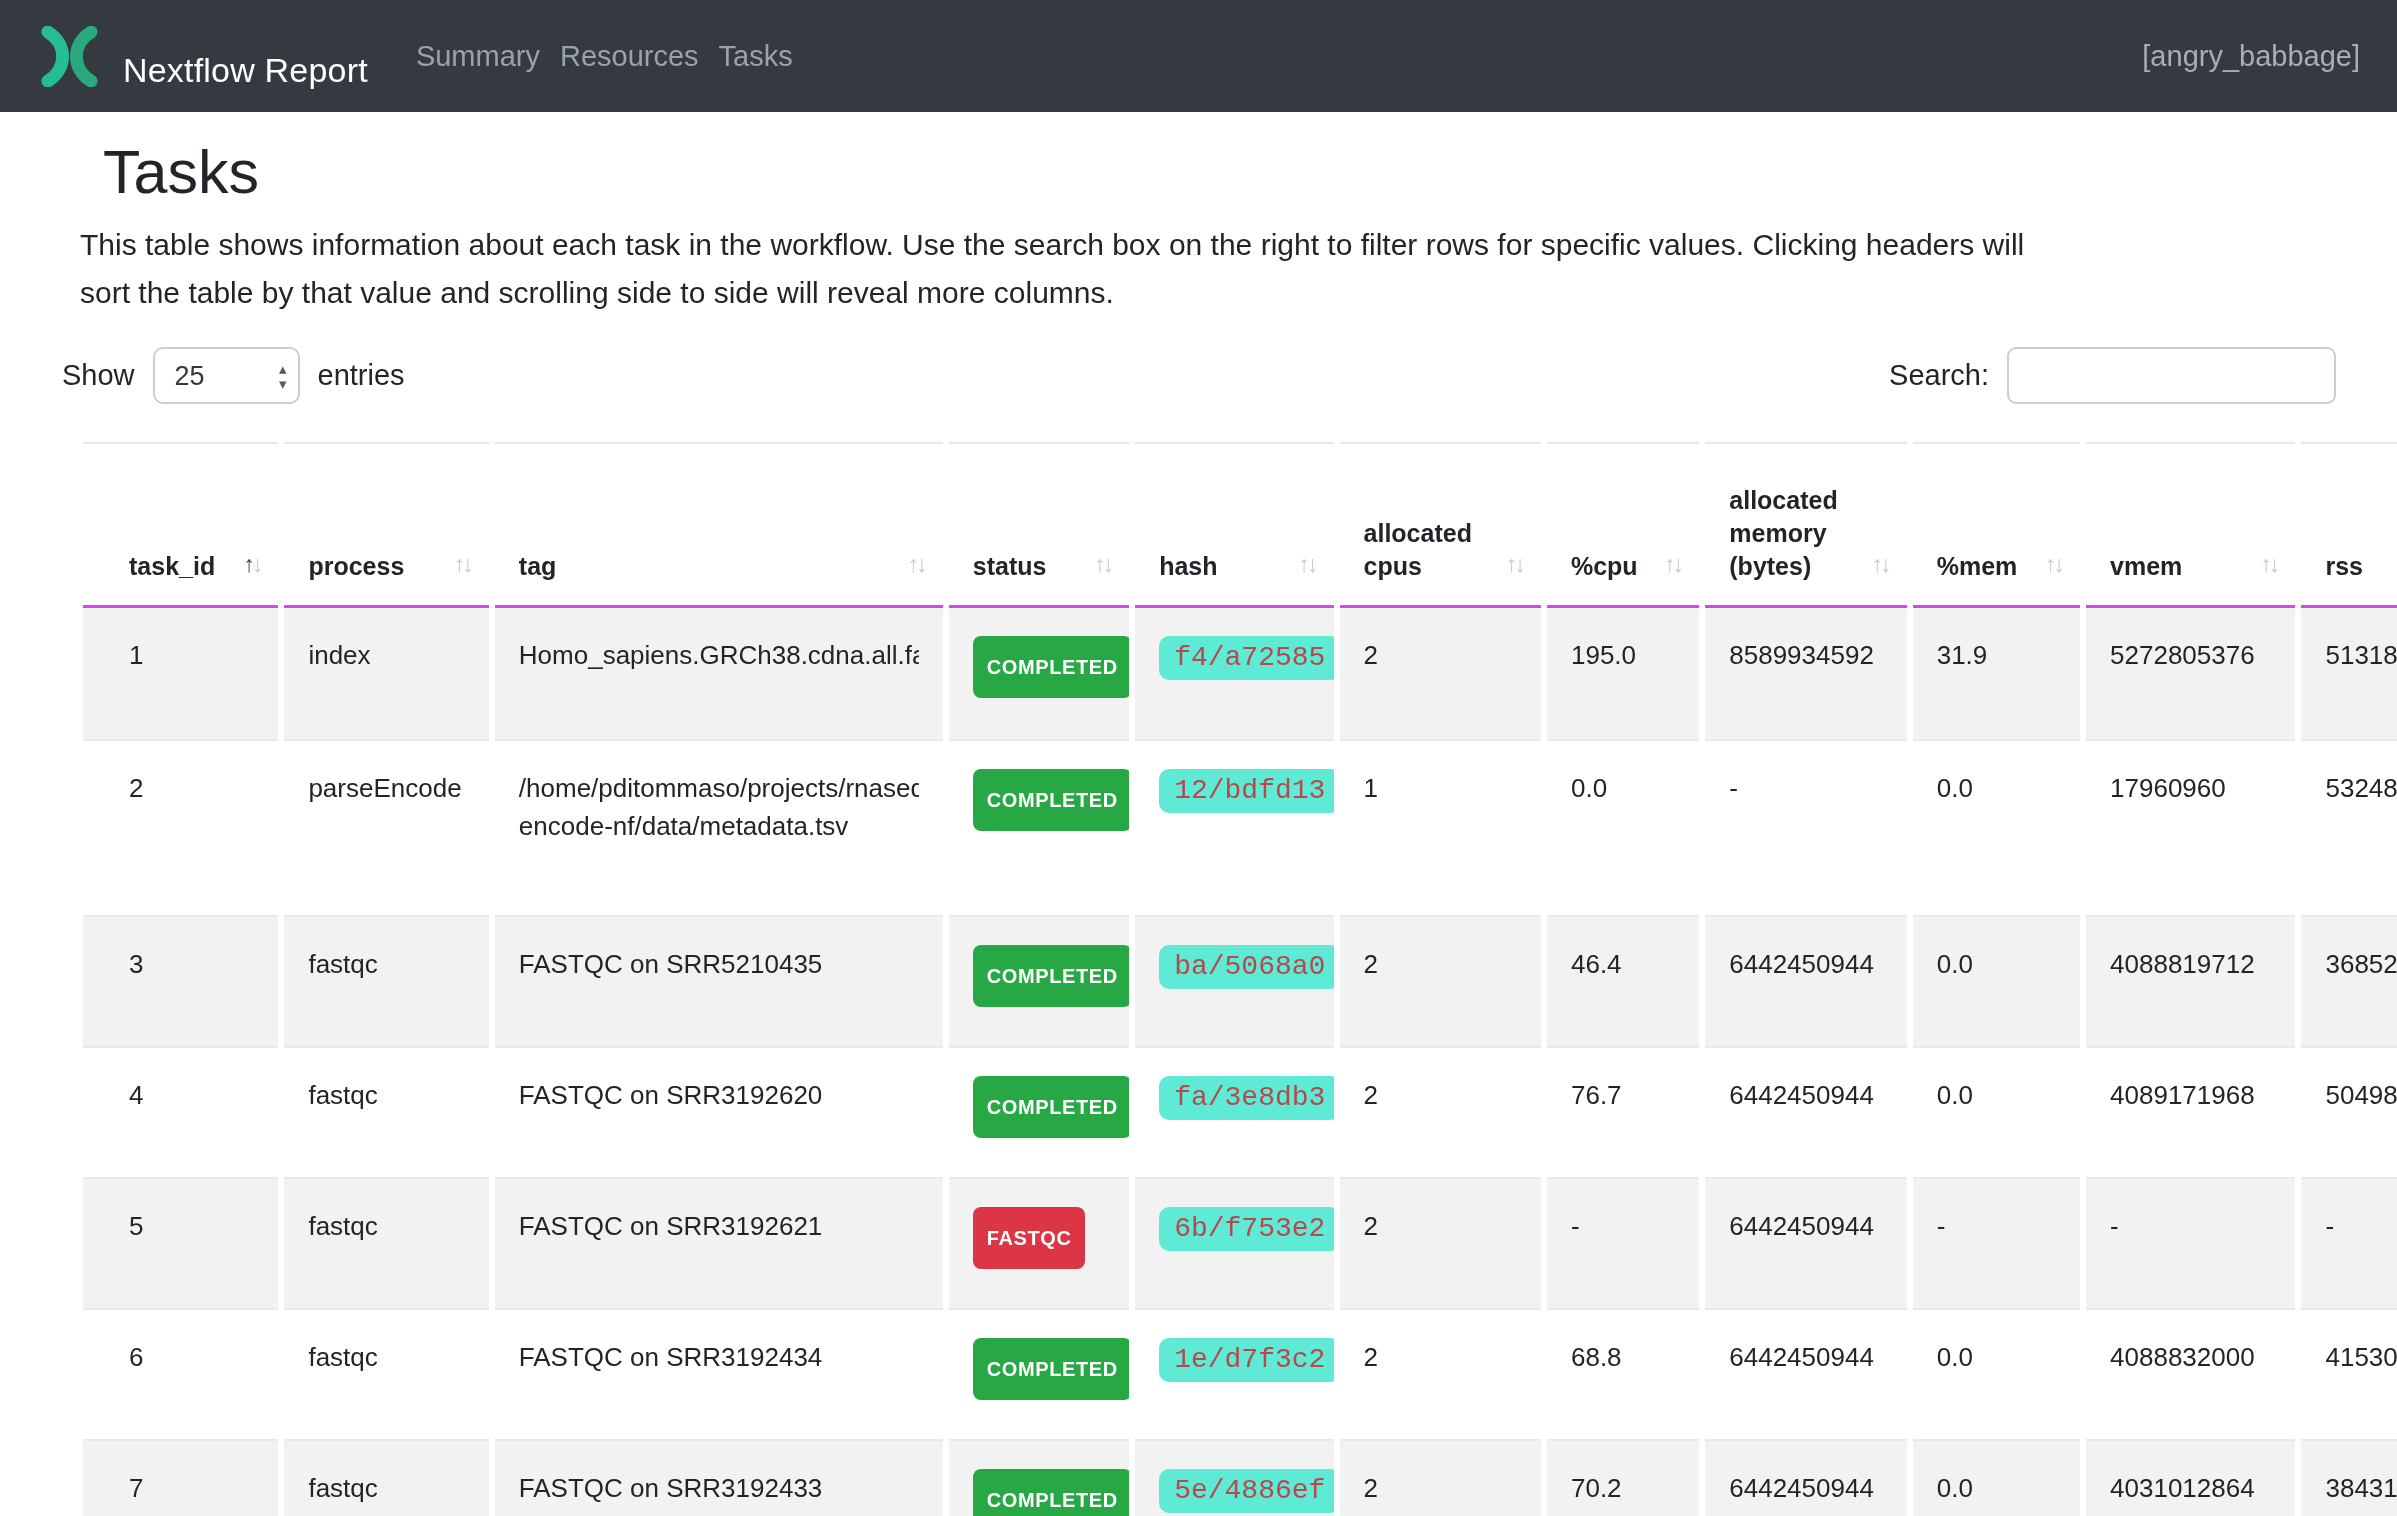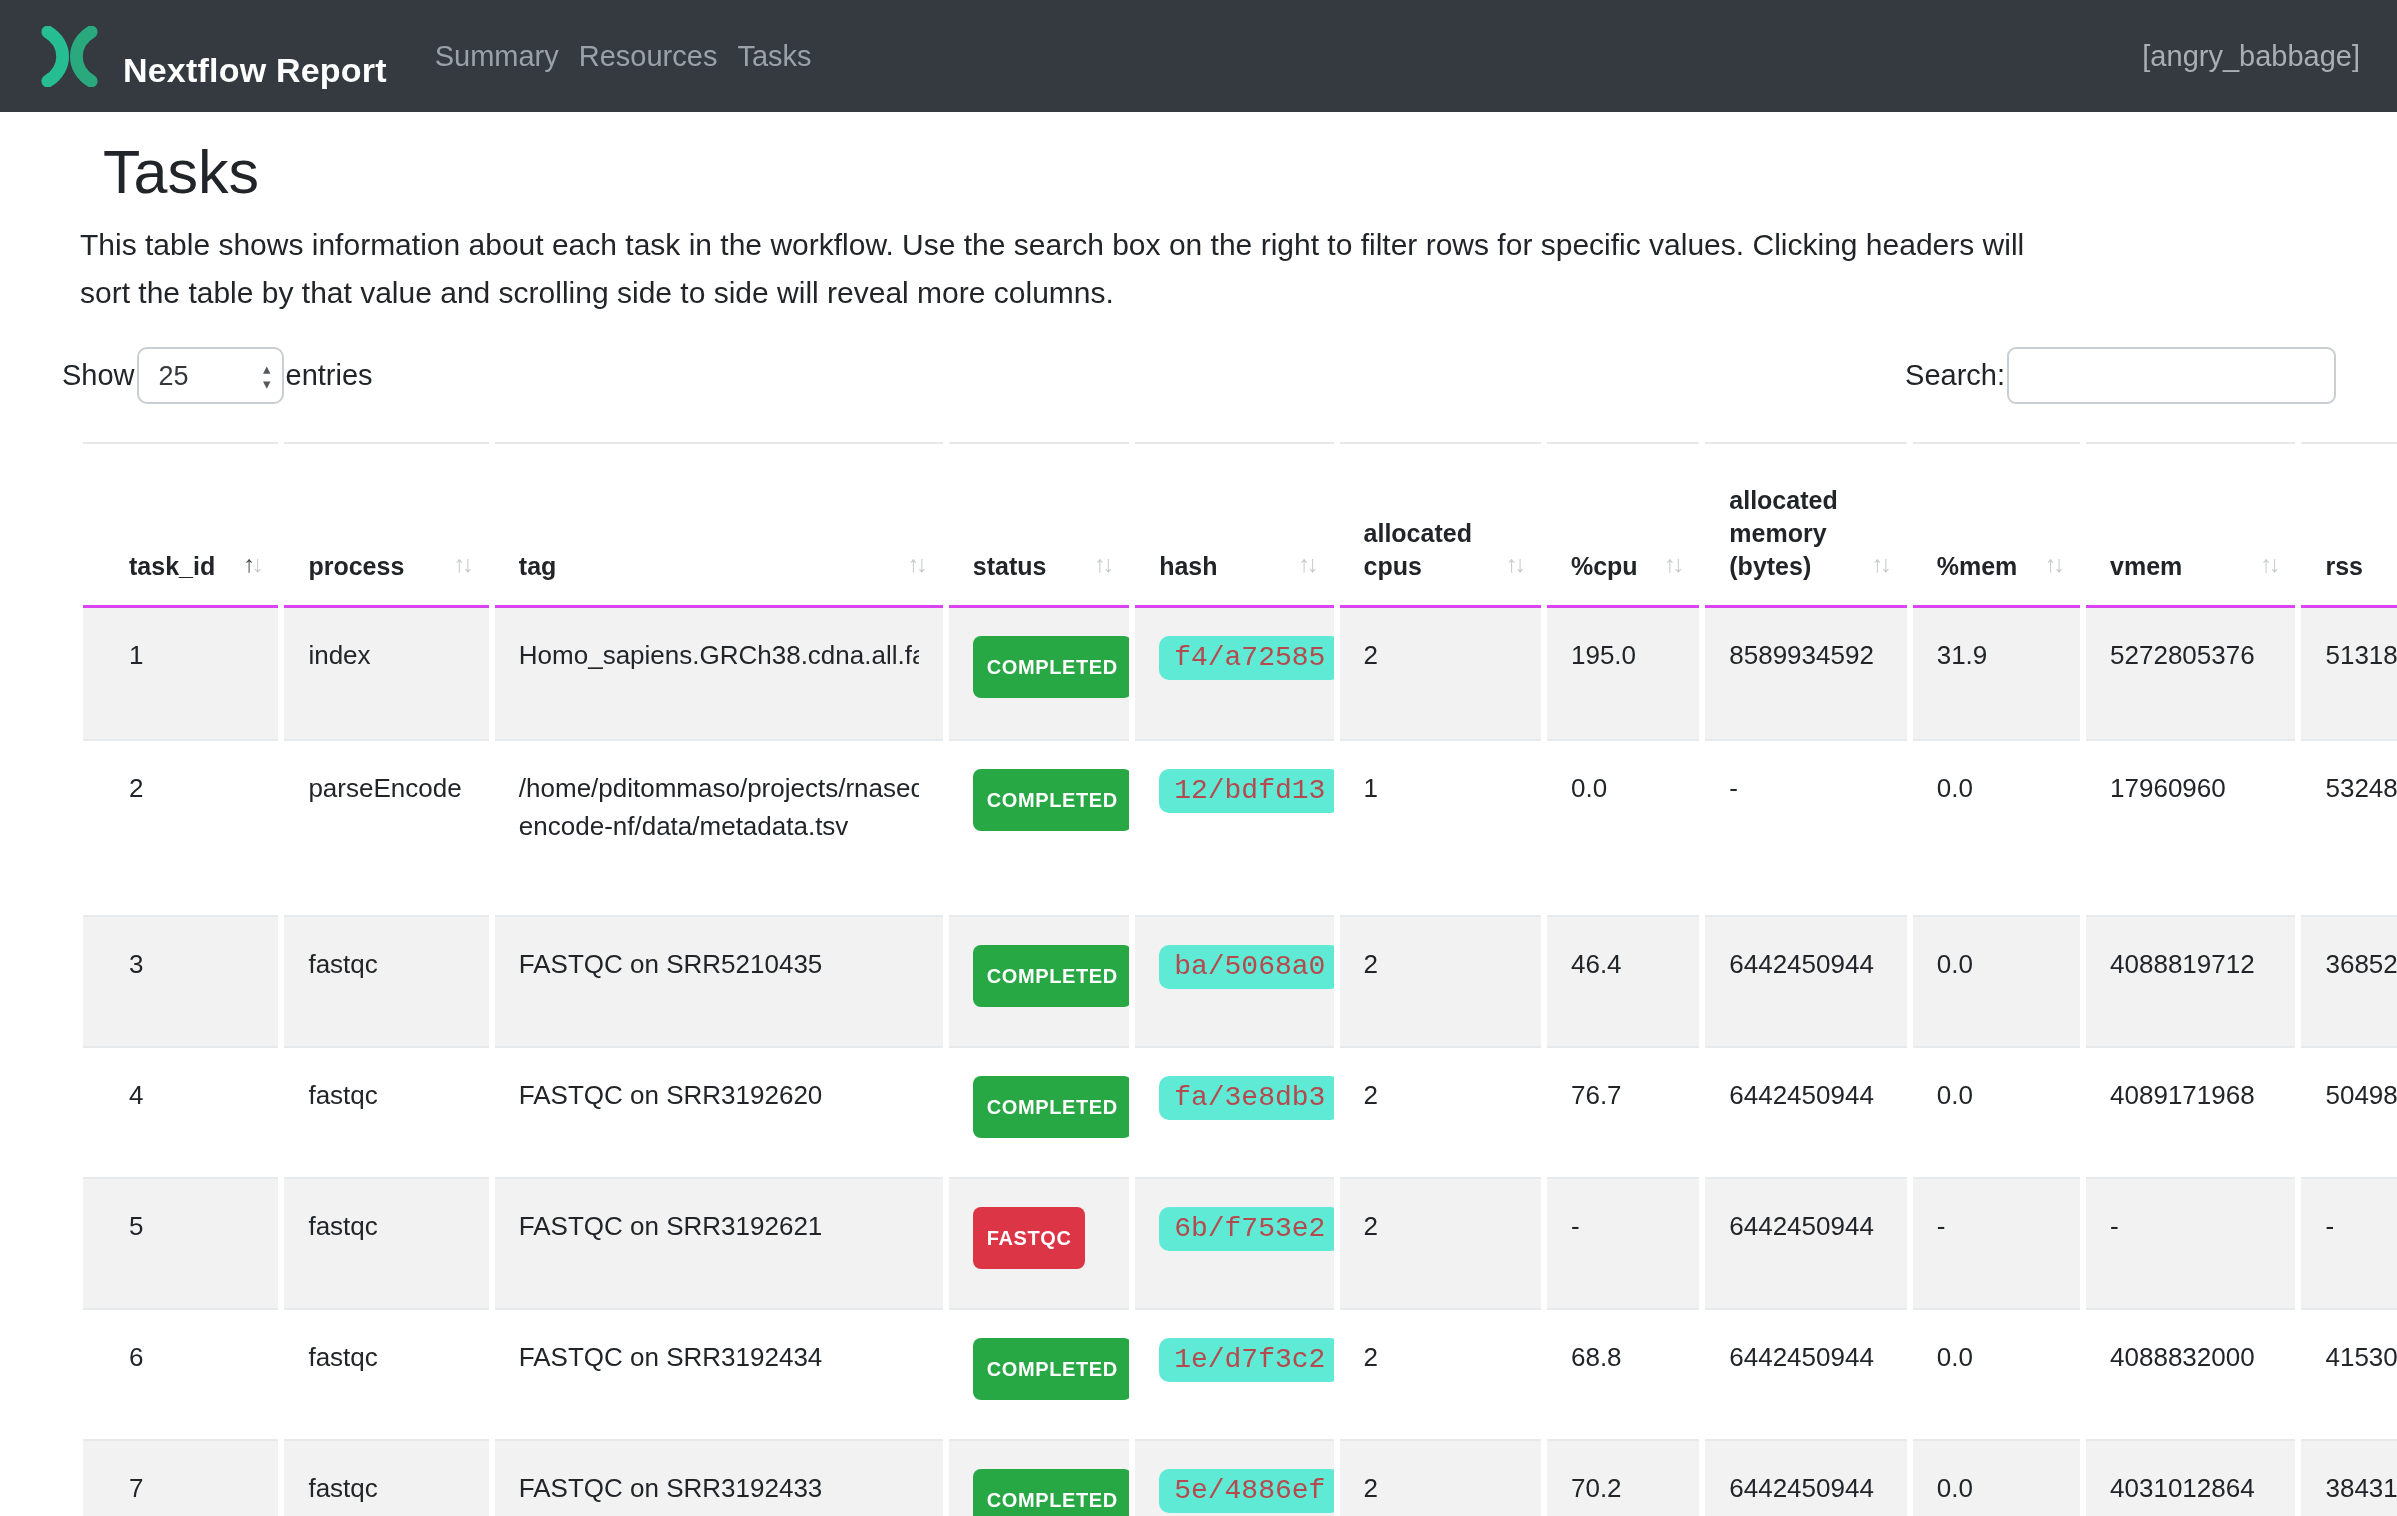--- a/index.html
+++ b/index.html
@@ -3,35 +3,35 @@
 <meta charset="utf-8">
 <style>
   * { margin:0; padding:0; box-sizing:border-box; }
   html,body { width:2398px; height:1517px; overflow:hidden; background:#fff;
     font-family:"Liberation Sans", sans-serif; color:#212529; }
 
   
   .navbar { height:112px; background:#343a40; display:flex; align-items:center;
     padding:0 38px; }
   .brand { display:flex; align-items:center; gap:22px; cursor:pointer; }
-  .brand-title { color:#ffffff; font-size:34px; font-weight:700; letter-spacing:0.2px;margin-top:28px; }
+  .brand-title { color:#ffffff; font-size:34px; font-weight:400; letter-spacing:0.2px;margin-top:28px; }
   .nav-links { display:flex; list-style:none; margin-left:48px; gap:20px; }
   .nav-links li { color:#9aa1a8; font-size:29px; cursor:pointer; }
   .run-name { margin-left:auto; color:#a9aeb4; font-size:29px; }
 
   
   main { padding:0 40px; }
   h1.page-title { font-size:61px; line-height:69px; font-weight:500;
     margin:26px 0 14px 63px; }
   .page-desc { font-size:30px; line-height:48px; margin-left:40px; max-width:2277px; }
 
   
   .controls { margin-top:30px; display:flex; align-items:center;
     justify-content:space-between; padding:0 22px; }
-  .ctrl-left, .ctrl-right { display:flex; align-items:center; gap:2px; }
+  .ctrl-left, .ctrl-right { display:flex; align-items:center; gap:18px; }
   .ctrl-label { font-size:29px; }
   .select-wrap { position:relative; display:inline-block; }
   .select-wrap select { appearance:none; -webkit-appearance:none; width:147px; height:57px;
     border:2px solid #c8ced4; border-radius:10px; background:#fff; font-size:27px;
     color:#34383c; padding:0 44px 0 20px; font-family:"Liberation Sans",sans-serif; }
   .select-chevrons { position:absolute; right:13px; top:50%; transform:translateY(-50%);
     display:flex; flex-direction:column; line-height:15px; font-size:15px; color:#55595e;
     pointer-events:none; }
   .search-input { width:329px; height:57px; border:2px solid #c8ced4; border-radius:9px;
     font-size:27px; padding:0 16px; background:#fff; }

